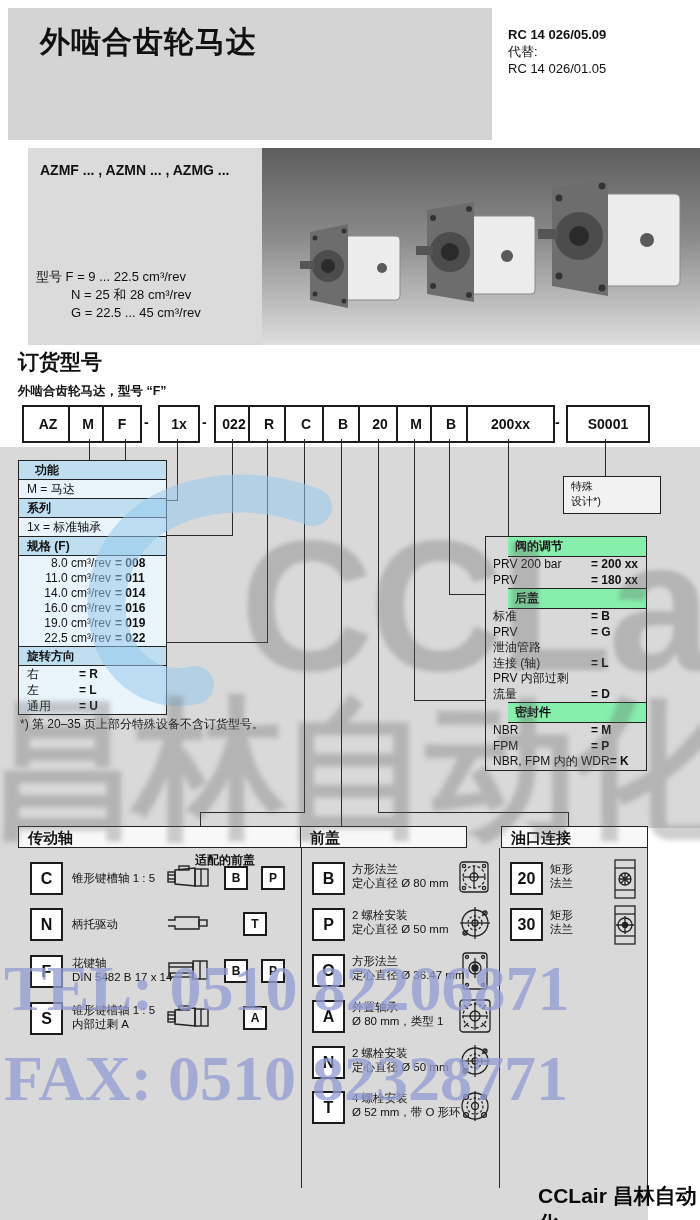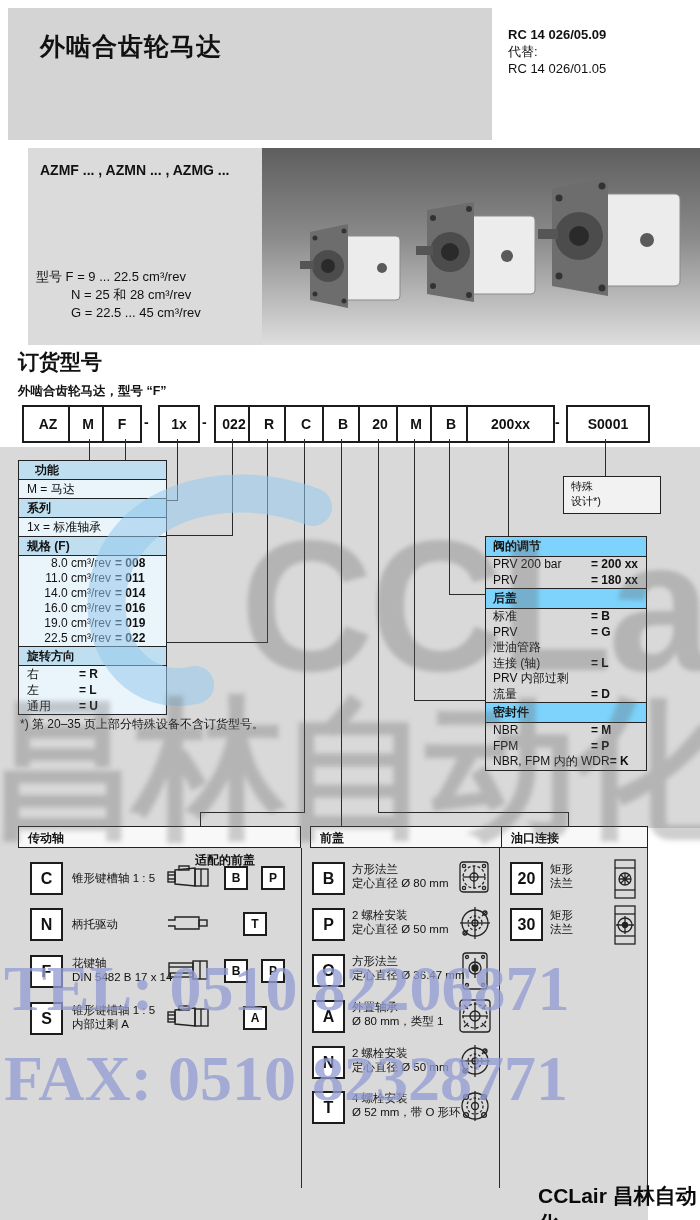--- a/index.html
+++ b/index.html
@@ -2,21 +2,21 @@
 <html><head>
 <meta charset="utf-8">
 <style>
   html,body{margin:0;padding:0;background:#fff;}
   #page{position:relative;width:700px;height:1220px;background:#fff;overflow:hidden;
         font-family:"Liberation Sans",sans-serif;color:#111;}
   .abs{position:absolute;}
   .line{position:absolute;background:#2a2a2a;}
   
   #hdr-block{left:8px;top:8px;width:484px;height:132px;background:#d4d4d4;}
-  #page-title{left:40px;top:22px;font-size:25px;font-weight:bold;letter-spacing:1px;margin-top:8px;}
+  #page-title{left:40px;top:22px;font-size:30px;font-weight:bold;letter-spacing:1px;}
   #rc-block{left:508px;top:26px;font-size:13px;line-height:17px;}
   
   #prod-panel{left:28px;top:148px;width:236px;height:197px;background:#dbdbdb;}
   #models{left:40px;top:162px;font-size:14px;font-weight:bold;}
   #sizes{left:36px;top:268px;font-size:13px;line-height:18px;}
   #sizes .ind{padding-left:35px;}
   #photo{left:262px;top:148px;width:438px;height:197px;
          background:linear-gradient(180deg,#5e5e5e 0%,#8a8a8a 45%,#c7c7c7 85%,#dedede 100%);}
   
   #ord-title{left:18px;top:348px;font-size:21px;font-weight:bold;}
@@ -33,30 +33,30 @@
   #ltable .bh:first-child{border-top:none;padding-left:16px;}
   #ltable .br{padding:2px 8px;height:14px;line-height:14px;}
   #ltable .vr{padding:0 6px 0 12px;height:15px;line-height:15px;display:flex;}
   #ltable .vr .val, #ltable .rr .val{font-weight:bold;}
   #ltable .rr{padding:1px 8px;height:14px;line-height:14px;display:flex;}
   #ltable .rr .lab{width:52px;}
   #ltable .vr .lab{width:80px;text-align:right;padding-right:4px;}
   #footnote{left:20px;top:716px;font-size:12px;}
   
   #rtable{left:485px;top:536px;width:160px;border:1px solid #222;font-size:12px;}
-  #rtable .bh{background:#7dd3fc;font-weight:bold;padding:2px 7px;border-top:1px solid #222;border-bottom:1px solid #222;height:15px;line-height:15px;}
+  #rtable .bh{background:#86efac;font-weight:bold;padding:2px 7px;border-top:1px solid #222;border-bottom:1px solid #222;height:15px;line-height:15px;margin-left:22px;}
   #rtable .bh:first-child{border-top:none;}
   #rtable .rw{display:flex;padding:1px 7px;height:13.5px;line-height:13.5px;}
   #rtable .rw .lab{flex:1;}
   #rtable .rw .val{font-weight:bold;width:48px;}
   #special-box{left:563px;top:476px;width:82px;height:32px;background:#f2f2f2;border:1px solid #222;
                font-size:11px;line-height:15px;padding:2px 7px;}
   
   .bt-hdr{position:absolute;top:826px;height:22px;background:#f8f8f8;border:1px solid #222;
-          font-size:12px;font-weight:bold;line-height:22px;padding-left:9px;box-sizing:border-box;}
+          font-size:15px;font-weight:bold;line-height:22px;padding-left:9px;box-sizing:border-box;}
   .lbox{position:absolute;width:29px;height:29px;background:#fff;border:2px solid #1c1c1c;
         display:flex;align-items:center;justify-content:center;font-size:16px;font-weight:bold;}
   .chip{position:absolute;width:20px;height:20px;background:#fff;border:2px solid #1c1c1c;
         display:flex;align-items:center;justify-content:center;font-size:12px;font-weight:bold;}
   .desc{position:absolute;font-size:11.5px;line-height:14px;}
   #fit-covers{left:170px;top:852px;width:110px;text-align:center;font-size:12px;font-weight:bold;}
   .icon-slot{position:absolute;}
   
   .wm{position:absolute;pointer-events:none;white-space:nowrap;}
   #wm-swoosh{left:45px;top:455px;}
@@ -270,21 +270,21 @@
         <span class="lab">FPM</span>
         <span class="val">= P</span>
       </div>
     <div class="rw" style="white-space:nowrap">
         <span class="lab">NBR, FPM 内的 WDR</span>
         <span class="val">= K</span>
       </div>
   </div>
 
   <div class="bt-hdr" style="left:18px;width:283px">传动轴</div>
-  <div class="bt-hdr" style="left:310px;width:196px">前盖</div>
+  <div class="bt-hdr" style="left:300px;width:167px">前盖</div>
   <div class="bt-hdr" style="left:501px;width:147px">油口连接</div>
 
   <div class="line" style="left:301px;top:848px;width:1px;height:340px"></div>
   <div class="line" style="left:499px;top:848px;width:1px;height:340px"></div>
   <div class="line" style="left:647px;top:848px;width:1px;height:340px"></div>
 
   <div class="abs" id="fit-covers">适配的前盖</div>
 
   <div class="lbox" style="left:30px;top:862px">C</div>
   <div class="desc" style="left:72px;top:871px">锥形键槽轴 1 : 5</div>

